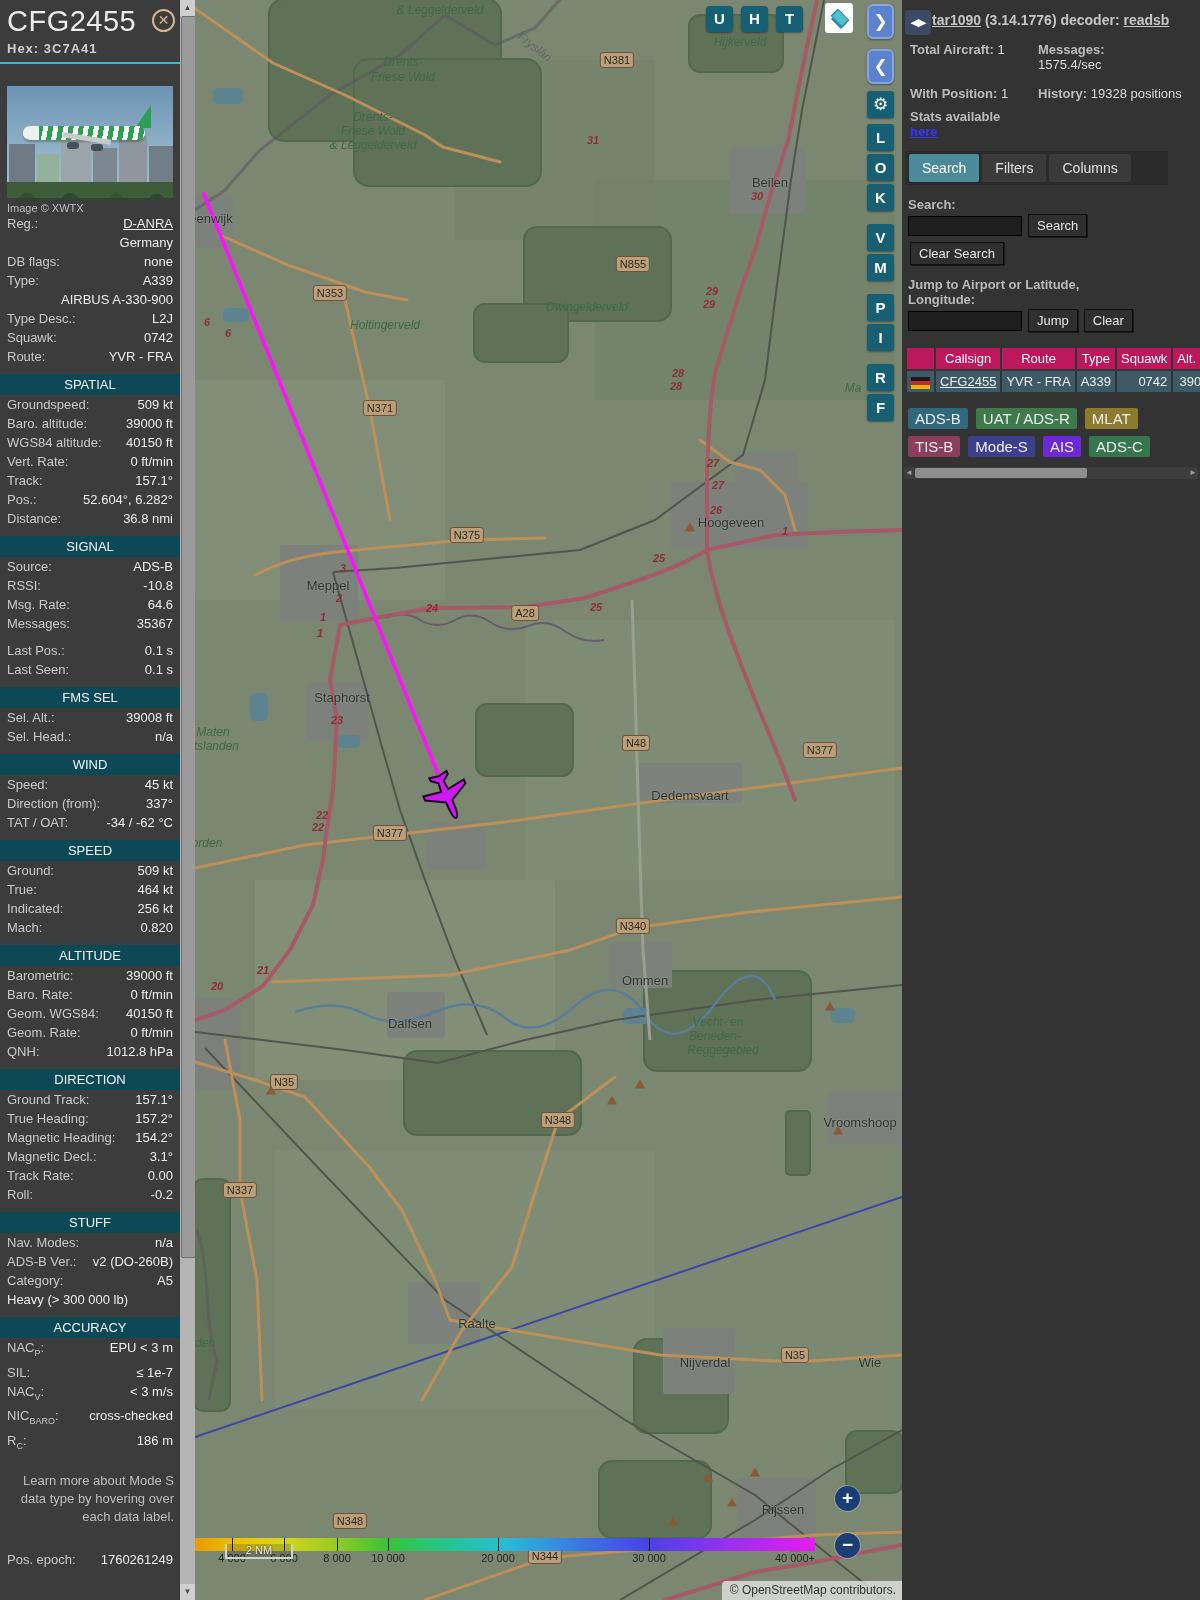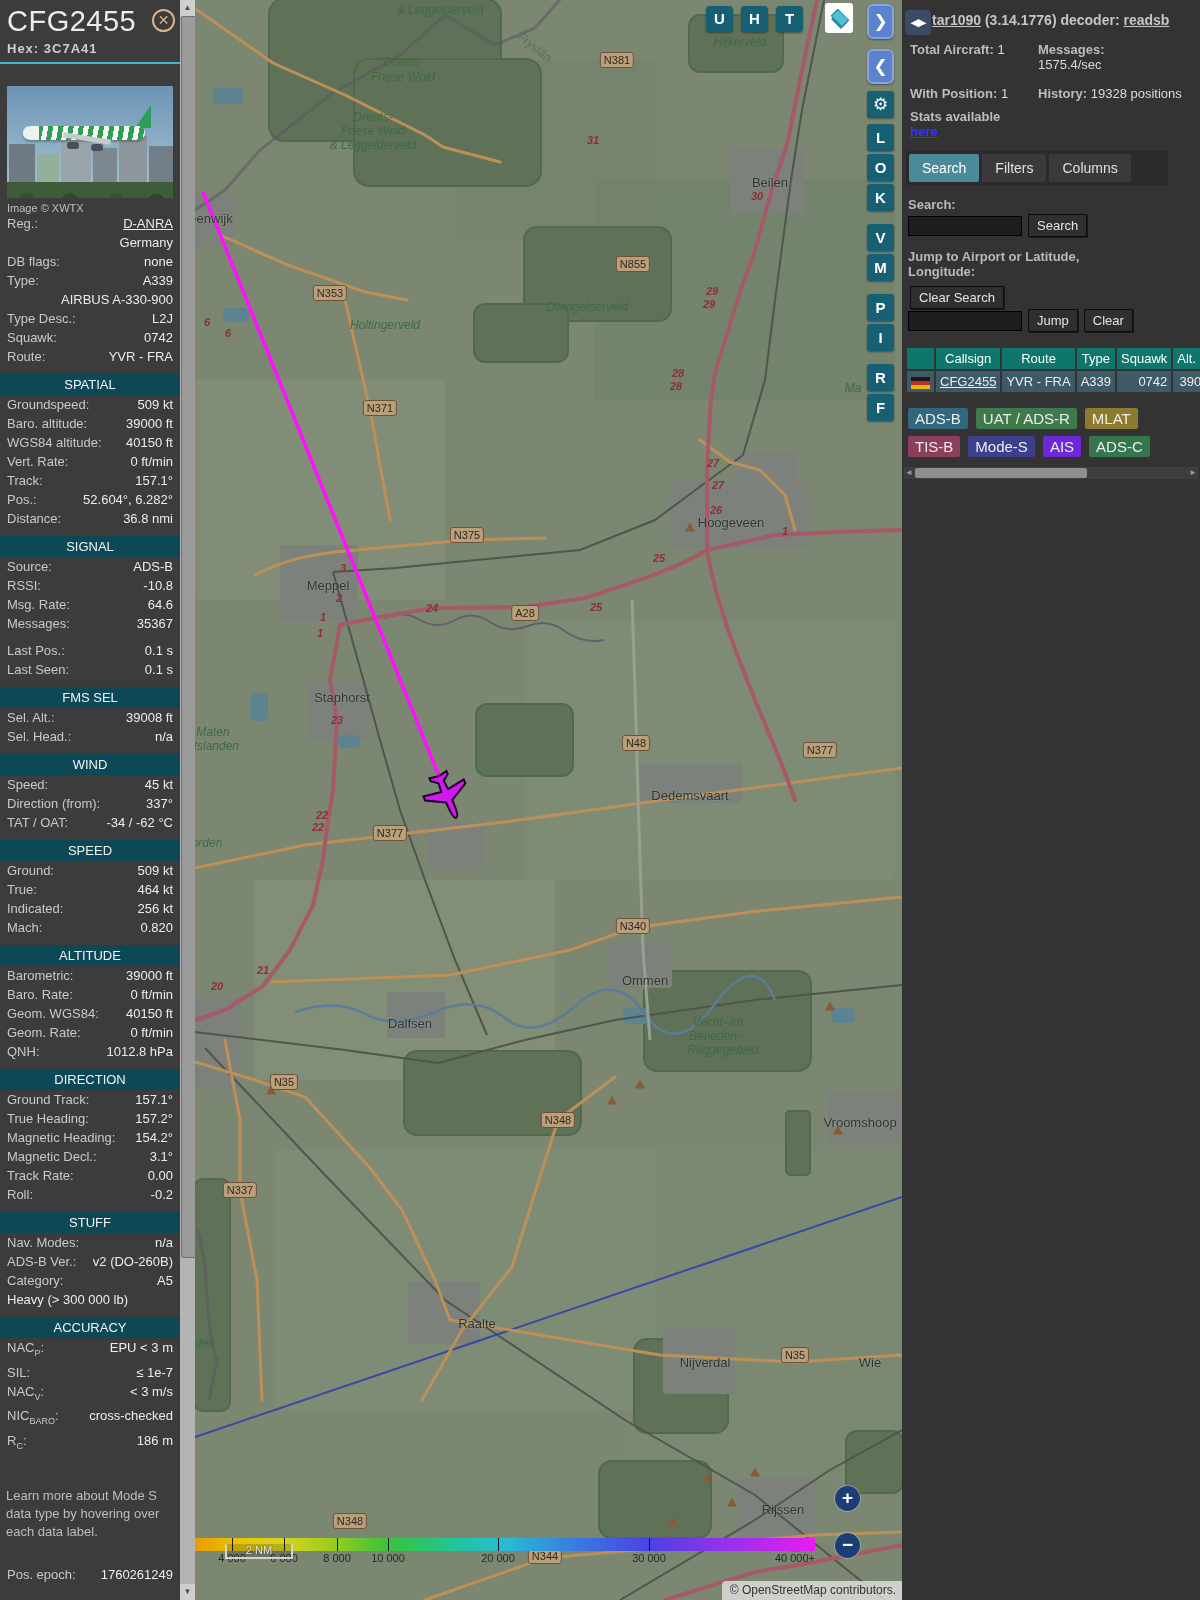--- a/index.html
+++ b/index.html
@@ -31,21 +31,21 @@
   #img-credit{font-size:11px;color:#bfbfbf;padding:2px 0 0 7px;}
   .sect-head{margin-top:8px;height:21px;line-height:21px;background:#0c4856;color:#f2f2f2;
     text-align:center;font-size:13px;}
   .row{display:flex;justify-content:space-between;padding:0 7px;font-size:13px;line-height:19px;}
   .row .lab{color:#c9c9c9;white-space:nowrap;}
   .row .val{color:#ececec;text-align:right;white-space:nowrap;}
   .row .val.link{text-decoration:underline;cursor:pointer;}
   .row.wide{display:block;color:#ececec;}
   .row.gaptop{margin-top:8px;}
   .row sub{font-size:9px;}
-  #sb-note{margin-top:32px;padding:0 6px;text-align:left;font-size:13px;line-height:18px;color:#bdbdbd;}
+  #sb-note{margin-top:17px;padding:0 6px;text-align:right;font-size:13px;line-height:18px;color:#bdbdbd;}
   #sb-epoch{margin-top:24px;}
 
   
   #sb-scroll{position:absolute;left:180px;top:0;width:15px;height:1600px;background:#b4b4b4;}
   .sb-btn{position:absolute;left:0;width:15px;height:16px;background:#cfcfcf;color:#4a4a4a;font-size:8px;
     text-align:center;line-height:16px;}
   #sb-thumb{position:absolute;left:1px;top:16px;width:13px;height:1240px;background:#9b9b9b;
     border:1px solid #707070;border-radius:2px;}
 
   
@@ -108,21 +108,21 @@
   #p-tabs{margin:12px 4px 0 4px;background:#2b2b2b;padding:3px;display:flex;gap:3px;width:256px;}
   .ptab{padding:6px 13px;font-size:14px;background:#3a3a3a;color:#e0e0e0;border-radius:2px;cursor:pointer;}
   .ptab.active{background:#4b8a99;color:#fff;}
   #p-search-label,#p-jump-label{padding:12px 0 2px 6px;font-size:13px;font-weight:bold;color:#b9b9b9;width:200px;line-height:15px;}
   .inprow{display:flex;align-items:center;gap:6px;padding-left:6px;}
   .pinput{width:106px;height:16px;background:#1e1e1e;border:1px solid #000;color:#ddd;font-size:12px;padding:1px 3px;}
   .pbtn{background:#2f2f2f;border:1px solid #0d0d0d;color:#e4e4e4;font-size:13px;padding:3px 8px;cursor:pointer;
     box-shadow:1px 1px 0 rgba(0,0,0,.5);font-family:inherit;}
   #p-clear-row{padding:5px 0 0 8px;}
   #p-table{border-collapse:separate;border-spacing:2px;margin:14px 0 0 3px;font-size:13px;}
-  #p-table th{background:#0f766e;color:#fff;font-weight:normal;padding:3px 4px;text-align:center;white-space:nowrap;}
+  #p-table th{background:#be185d;color:#fff;font-weight:normal;padding:3px 4px;text-align:center;white-space:nowrap;}
   #p-table td{background:#3d5a66;color:#eee;padding:3px 4px;white-space:nowrap;}
   #p-table td.num{text-align:right;}
   #p-callsign{text-decoration:underline;cursor:pointer;}
   #flag{display:inline-block;width:19px;height:12px;vertical-align:middle;
     background:linear-gradient(180deg,#1a1a1a 0 33%,#c2292f 33% 66%,#e8b800 66% 100%);}
   #p-badges{display:flex;flex-wrap:wrap;gap:7px 8px;padding:14px 20px 0 6px;}
   .badge{color:#ededed;font-size:15px;padding:2px 7px;border-radius:2px;cursor:pointer;}
   #p-hscroll{position:relative;margin:10px 2px 0 2px;height:12px;background:#3e3e3e;}
   #p-hscroll .arr{position:absolute;top:0;width:10px;height:12px;color:#9a9a9a;font-size:8px;line-height:12px;text-align:center;}
   #p-hthumb{position:absolute;left:11px;top:1px;width:172px;height:10px;background:#8f8f8f;border-radius:2px;}
@@ -631,24 +631,24 @@
         <div class="ptab active">Search</div>
         <div class="ptab">Filters</div>
         <div class="ptab">Columns</div>
       </div>
 
     <div id="p-search-label">Search:</div>
     <div class="inprow">
       <input class="pinput" style="">
       <button class="pbtn">Search</button>
     </div>
-    <div id="p-jump-label">Jump to Airport or Latitude, Longitude:</div>
     <div id="p-clear-row">
       <button class="pbtn">Clear Search</button>
     </div>
+    <div id="p-jump-label">Jump to Airport or Latitude, Longitude:</div>
     <div class="inprow">
       <input class="pinput" style="">
       <button class="pbtn">Jump</button>
       <button class="pbtn">Clear</button>
     </div>
 
     <table id="p-table">
       <thead>
           <tr id="p-thead-row">
             <th></th>

